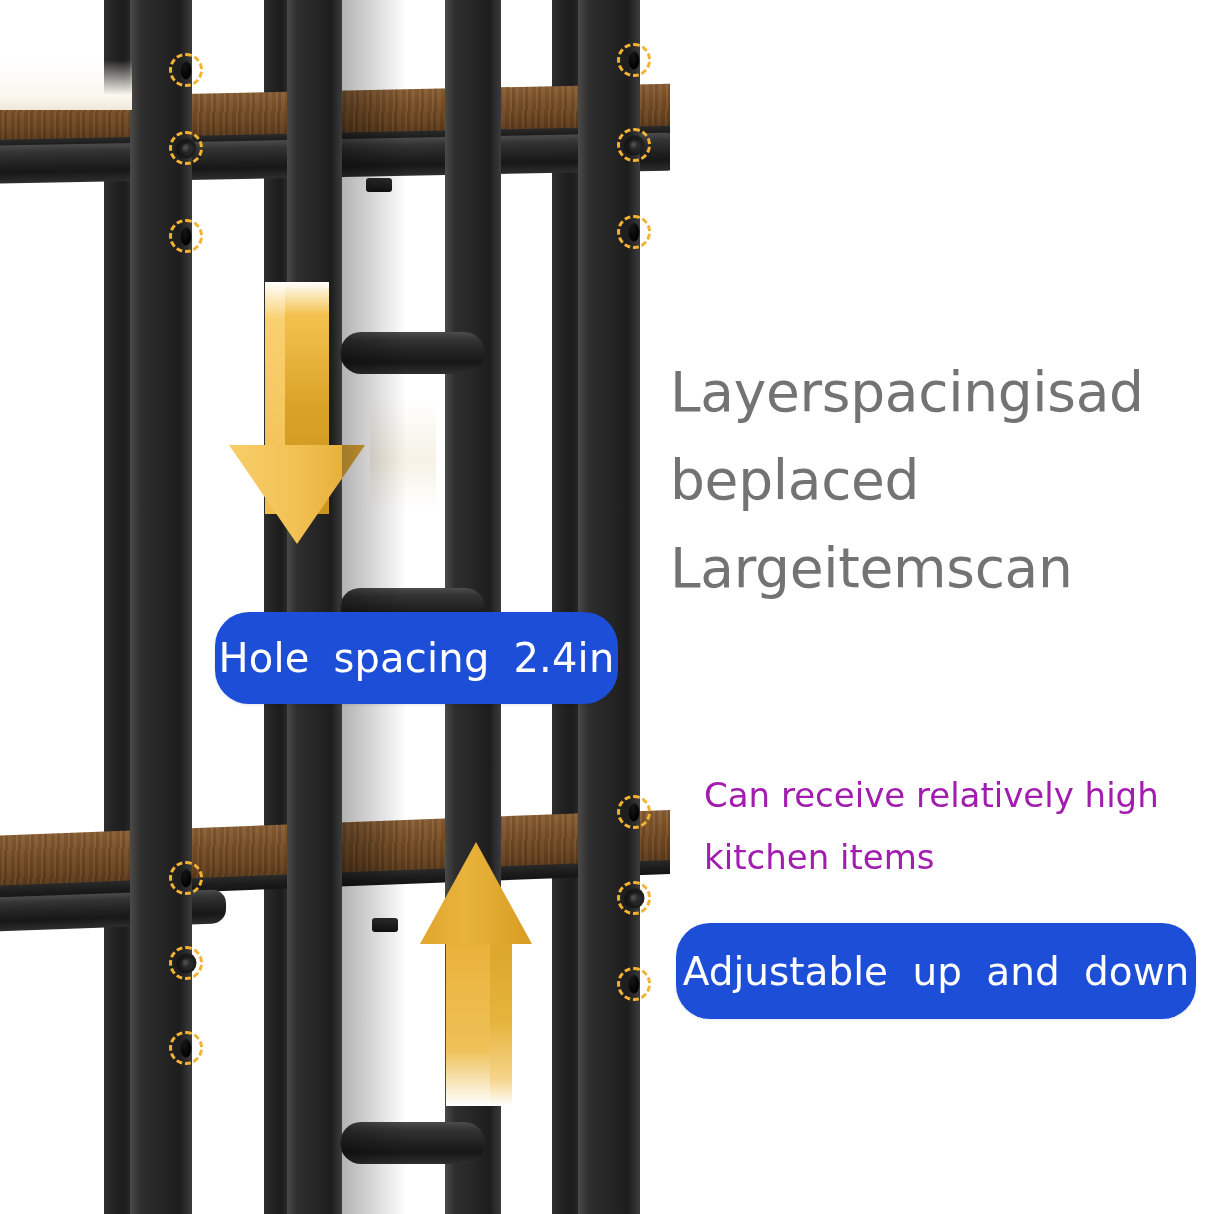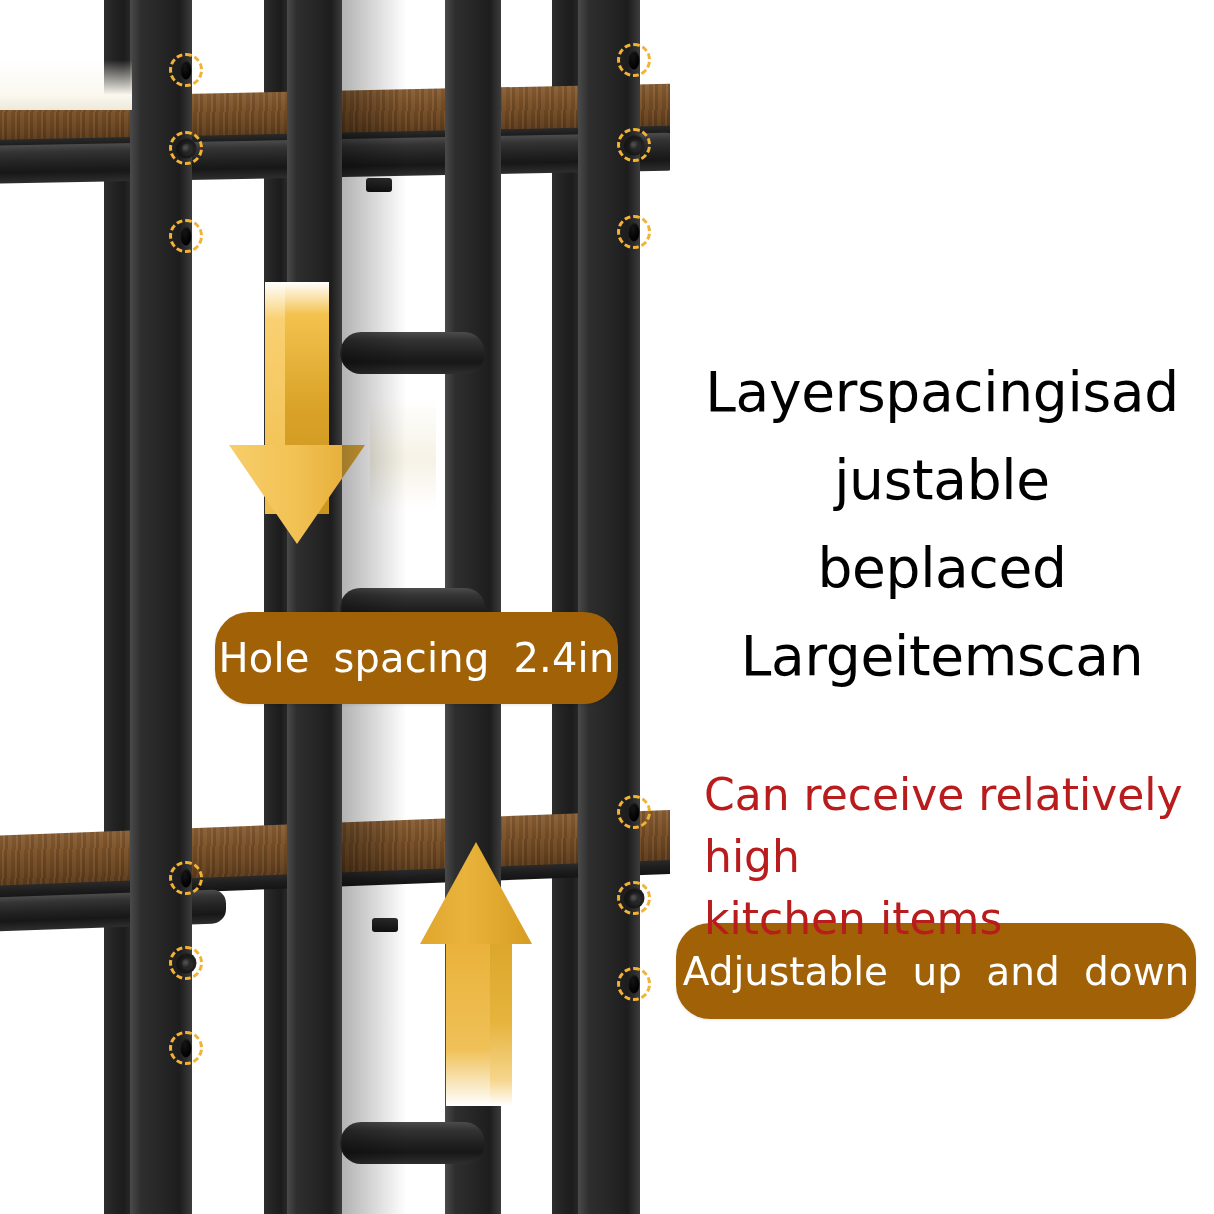--- a/index.html
+++ b/index.html
@@ -123,21 +123,21 @@
     position: absolute;
     pointer-events: none;
   }
 
   
   .arrow { position: absolute; }
 
   
   .pill {
     position: absolute;
-    background: #a16207;
+    background: #1d4ed8;
     color: #ffffff;
     border-radius: 34px;
     display: flex;
     align-items: center;
     justify-content: center;
     white-space: nowrap;
     box-shadow: 0 1px 3px rgba(0,0,0,0.10);
   }
   #pill-hole {
     left: 215px;
@@ -163,34 +163,34 @@
     left: 670px;
     top: 0;
     width: 544px;
     height: 1214px;
   }
   .headline {
     position: absolute;
     left: 0;
     top: 348px;
     width: 544px;
-    text-align: center;
-    color: #000000;
+    text-align: left;
+    color: #737373;
     font-size: 55px;
     line-height: 88px;
     letter-spacing: -0.3px;
   }
   .headline .hl-line { display: block; }
   .subcopy {
     position: absolute;
     left: 34px;
     top: 764px;
     width: 500px;
-    color: #b91c1c;
-    font-size: 44px;
+    color: #a21caf;
+    font-size: 34px;
     line-height: 62px;
   }
   .subcopy .sub-line { display: block; }
 </style>
 </head>
 <body>
 
 <div id="stage">
 
   <div class="photo">
@@ -334,21 +334,20 @@
   </div>
 
   <div class="pill" id="pill-hole">Hole  spacing  2.4in</div>
 
   <div class="pill" id="pill-adjust">Adjustable  up  and  down</div>
 
   <div class="copy">
 
     <div class="headline">
       <span class="hl-line">Layerspacingisad</span>
-      <span class="hl-line">justable</span>
       <span class="hl-line">beplaced</span>
       <span class="hl-line">Largeitemscan</span>
     </div>
 
     <div class="subcopy">
       <span class="sub-line">Can  receive relatively high</span>
       <span class="sub-line">kitchen  items</span>
     </div>
 
   </div>

